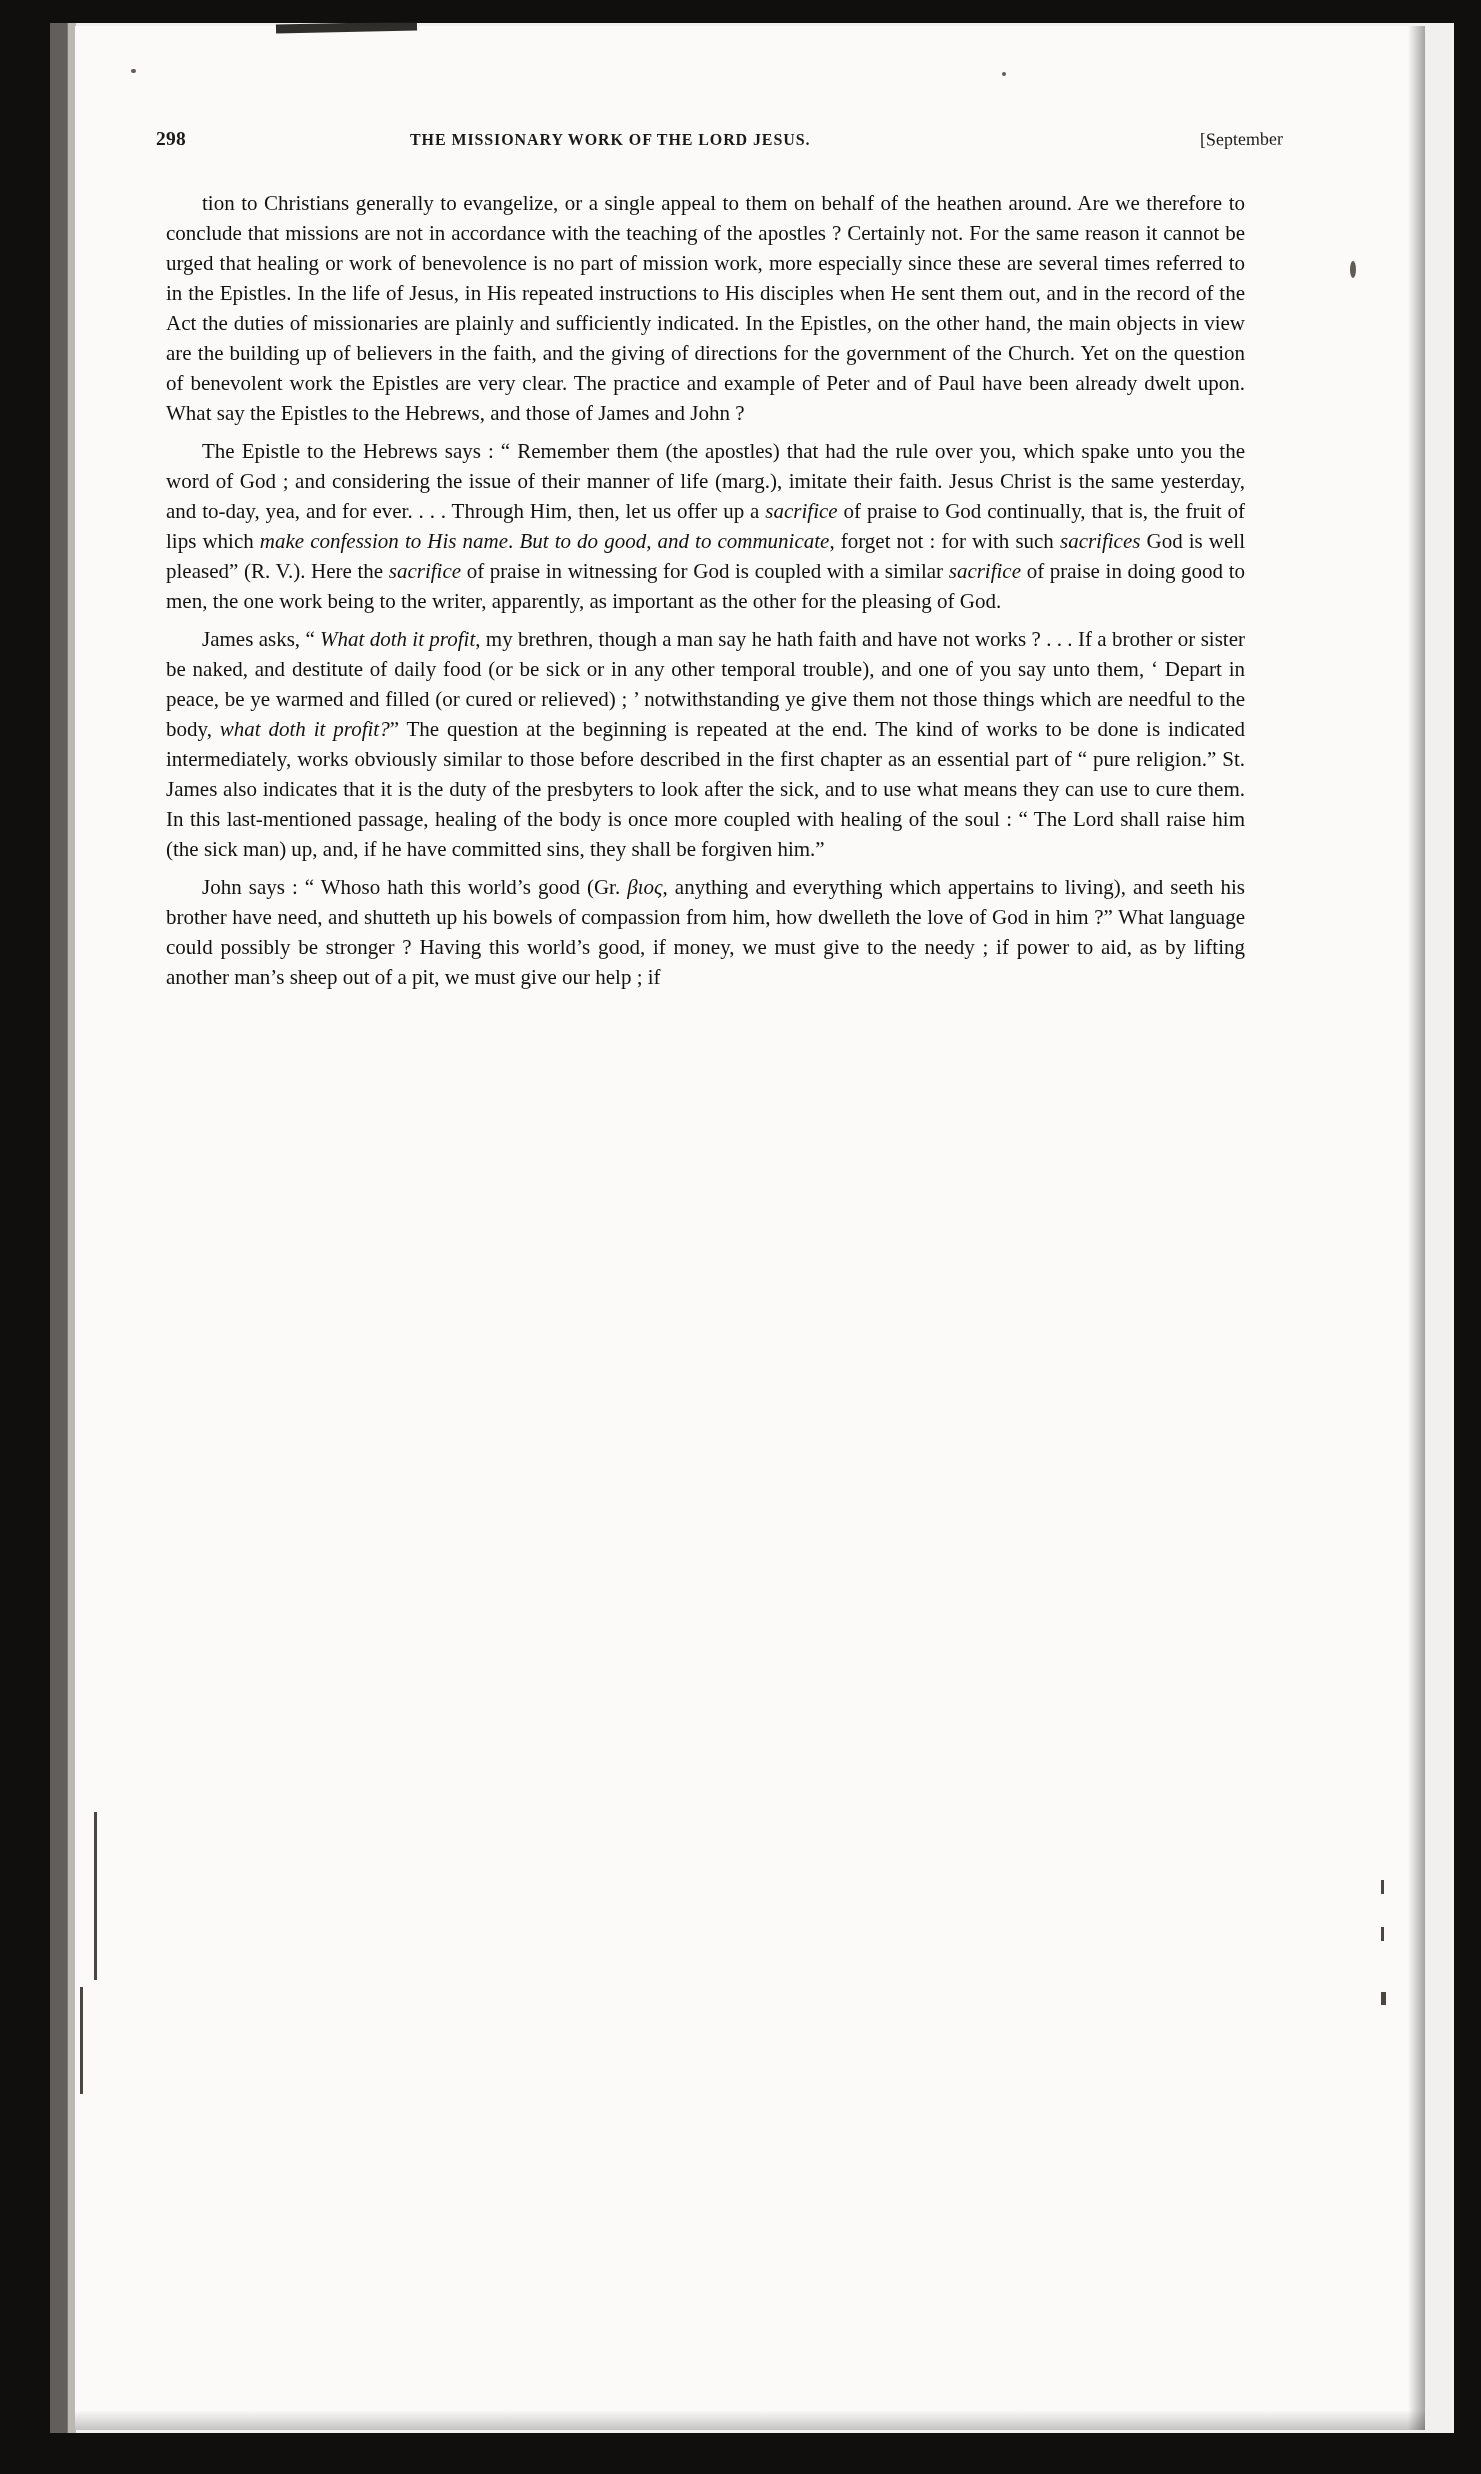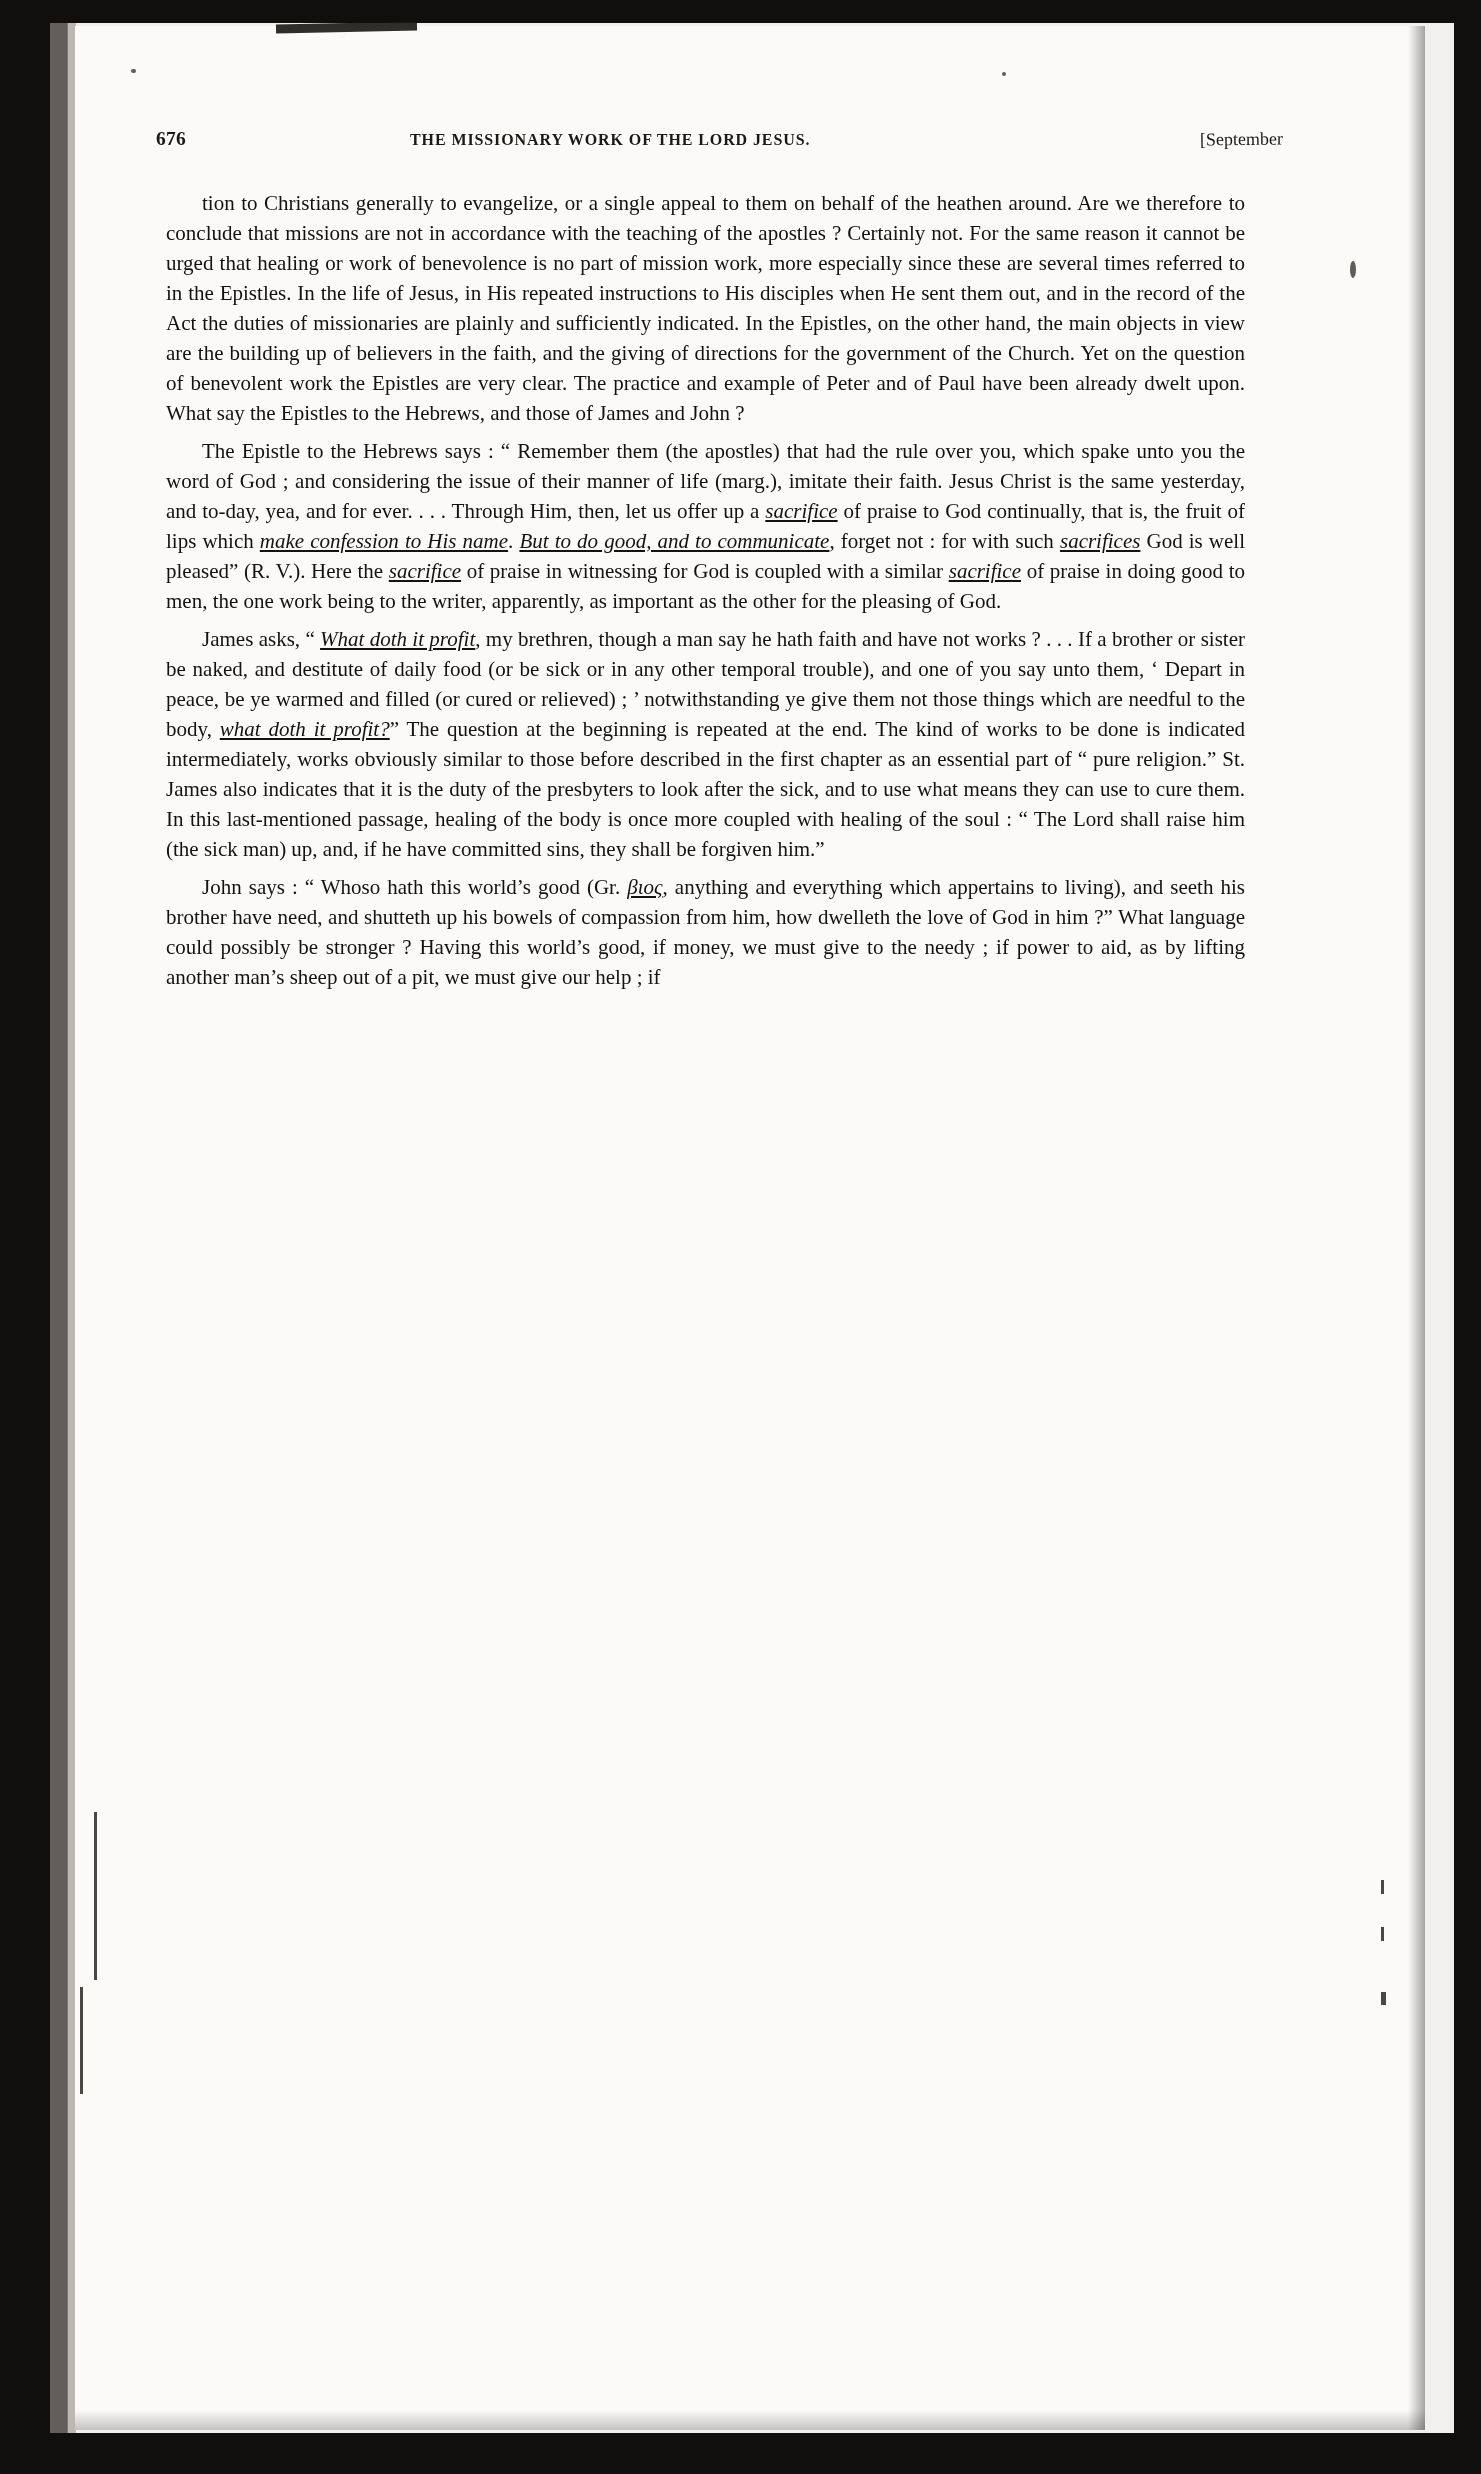--- a/index.html
+++ b/index.html
@@ -133,21 +133,21 @@
     color: #141210;
     text-align: justify;
     text-justify: inter-word;
     -webkit-font-smoothing: none;
   }
   #body-text p {
     margin: 8px;
     text-indent: 36px;
   }
 
-  i, em { font-style: italic; text-decoration: underline; }
+  i, em { font-style: italic; }
 
   
   .margin-tick {
     position: absolute;
     background: #2a2622;
     opacity: .85;
   }
 </style>
 </head>
 <body>
@@ -174,21 +174,21 @@
     <div class="margin-tick" style="left:1306px; top:1901px; width:3.4px;  height:14.8px;"></div>
     <div class="margin-tick" style="left:1306px; top:1966px; width:5.4px;  height:13.4px;"></div>
     <div class="margin-tick" style="left:19px;   top:1786px; width:2.7px;  height:168px;"></div>
     <div class="margin-tick" style="left:5.4px;    top:1961px; width:2.7px;  height:107px;"></div>
 
     <div class="paper-shadow-right"></div>
     <div class="paper-shadow-bottom"></div>
   </div>
 
   <div id="running-head">
-    <span class="folio">676</span>
+    <span class="folio">298</span>
     <span class="title">THE MISSIONARY WORK OF THE LORD JESUS.</span>
     <span class="month">[September</span>
   </div>
 
   <div id="body-text">
     <p id="p0">tion to Christians generally to evangelize, or a single appeal to them on behalf of the heathen around. Are we therefore to conclude that missions are not in accordance with the teaching of the apostles ? Certainly not. For the same reason it cannot be urged that healing or work of benevolence is no part of mission work, more especially since these are several times referred to in the Epistles. In the life of Jesus, in His repeated instructions to His disciples when He sent them out, and in the record of the Act the duties of missionaries are plainly and sufficiently indicated. In the Epistles, on the other hand, the main objects in view are the building up of believers in the faith, and the giving of directions for the government of the Church. Yet on the question of benevolent work the Epistles are very clear. The practice and example of Peter and of Paul have been already dwelt upon. What say the Epistles to the Hebrews, and those of James and John ?</p>
     <p id="p1">The Epistle to the Hebrews says : “ Remember them (the apostles) that had the rule over you, which spake unto you the word of God ; and considering the issue of their manner of life (marg.), imitate their faith. Jesus Christ is the same yesterday, and to-day, yea, and for ever. . . . Through Him, then, let us offer up a <i>sacrifice</i> of praise to God continually, that is, the fruit of lips which <i>make confession to His name</i>. <i>But to do good, and to communicate</i>, forget not : for with such <i>sacrifices</i> God is well pleased” (R. V.). Here the <i>sacrifice</i> of praise in witnessing for God is coupled with a similar <i>sacrifice</i> of praise in doing good to men, the one work being to the writer, apparently, as important as the other for the pleasing of God.</p>
     <p id="p2">James asks, “ <i>What doth it profit</i>, my brethren, though a man say he hath faith and have not works ? . . . If a brother or sister be naked, and destitute of daily food (or be sick or in any other temporal trouble), and one of you say unto them, ‘ Depart in peace, be ye warmed and filled (or cured or relieved) ; ’ notwithstanding ye give them not those things which are needful to the body, <i>what doth it profit?</i>” The question at the beginning is repeated at the end. The kind of works to be done is indicated intermediately, works obviously similar to those before described in the first chapter as an essential part of “ pure religion.” St. James also indicates that it is the duty of the presbyters to look after the sick, and to use what means they can use to cure them. In this last-mentioned passage, healing of the body is once more coupled with healing of the soul : “ The Lord shall raise him (the sick man) up, and, if he have committed sins, they shall be forgiven him.”</p>
     <p id="p3">John says : “ Whoso hath this world’s good (Gr. <i>βιος</i>, anything and everything which appertains to living), and seeth his brother have need, and shutteth up his bowels of compassion from him, how dwelleth the love of God in him ?” What language could possibly be stronger ? Having this world’s good, if money, we must give to the needy ; if power to aid, as by lifting another man’s sheep out of a pit, we must give our help ; if</p>
   </div>

